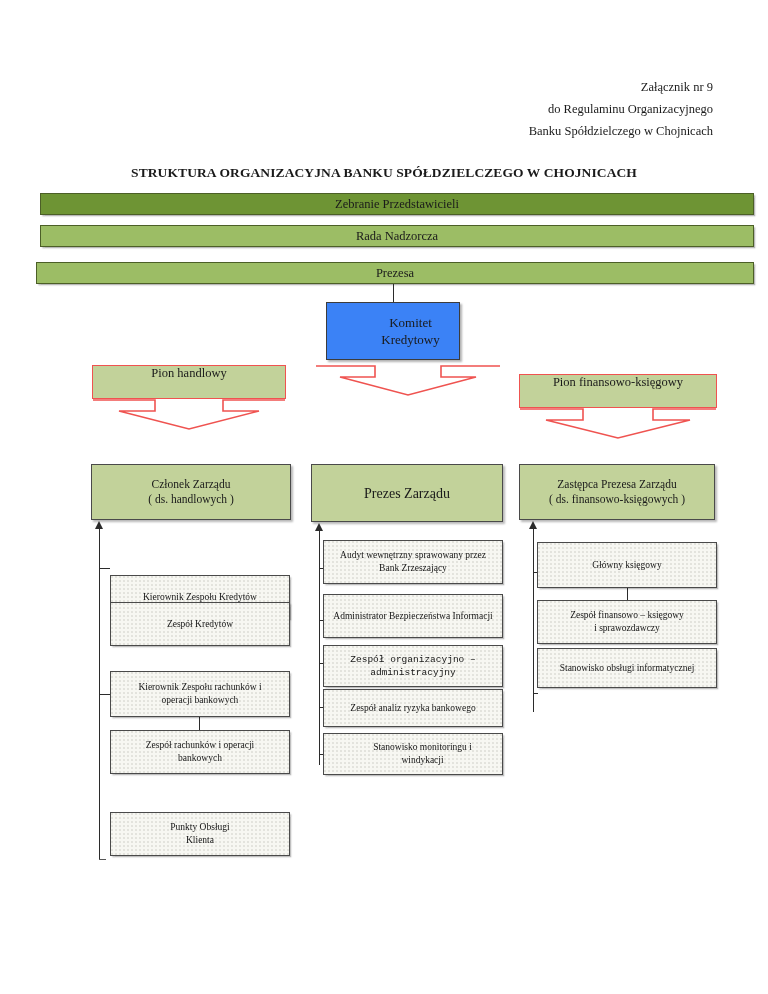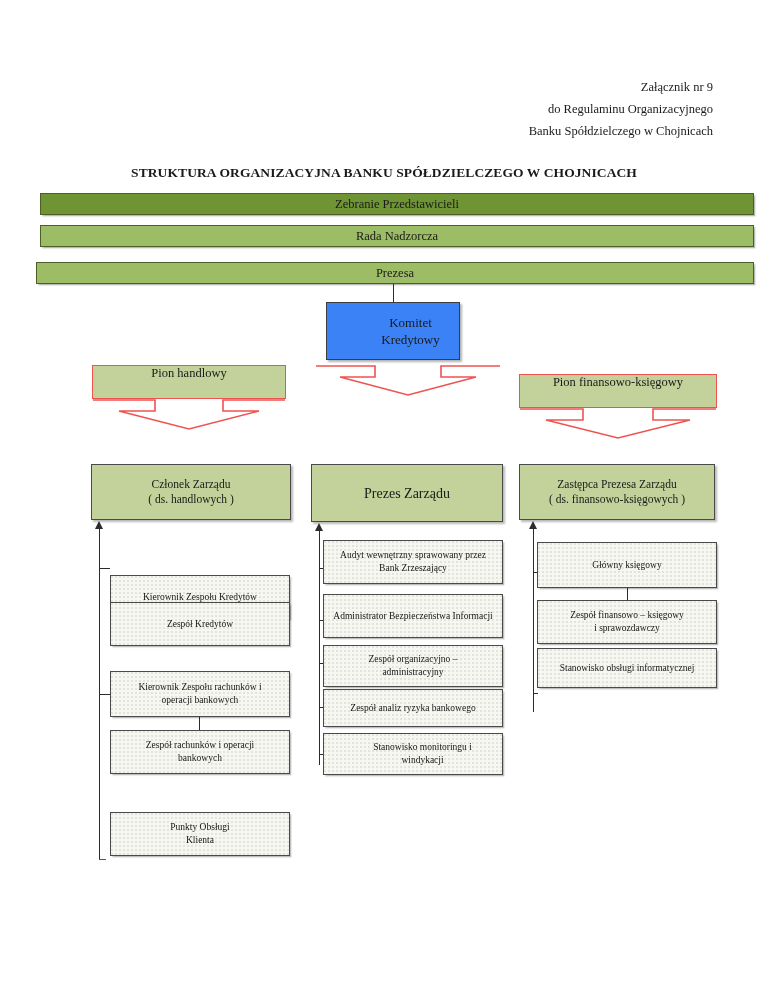--- a/index.html
+++ b/index.html
@@ -146,21 +146,21 @@
   
   #u-kier-kredyt  { left: 110px; top: 575px; width: 180px; height: 44px; }
   #u-zespol-kredyt{ left: 110px; top: 602px; width: 180px; height: 44px; }
   #u-kier-rach    { left: 110px; top: 671px; width: 180px; height: 46px; }
   #u-zespol-rach  { left: 110px; top: 730px; width: 180px; height: 44px; }
   #u-punkty       { left: 110px; top: 812px; width: 180px; height: 44px; }
 
   
   #u-audyt        { left: 323px; top: 540px; width: 180px; height: 44px; }
   #u-abi          { left: 323px; top: 594px; width: 180px; height: 44px; }
-  #u-org-adm      { left: 323px; top: 645px; width: 180px; height: 42px; }
+  #u-org-adm      { left: 323px; top: 645px; width: 180px; height: 42px; font-family: Liberation Mono, monospace; }
   #u-ryzyko       { left: 323px; top: 689px; width: 180px; height: 38px; }
   #u-monitoring   { left: 323px; top: 733px; width: 180px; height: 42px; padding-left: 24px; }
 
   
   #u-glowny       { left: 537px; top: 542px; width: 180px; height: 46px; }
   #u-fin-ksieg    { left: 537px; top: 600px; width: 180px; height: 44px; }
   #u-informatyka  { left: 537px; top: 648px; width: 180px; height: 40px; }
 
   
   .conn { position: absolute; background: #2b2b2b; }

